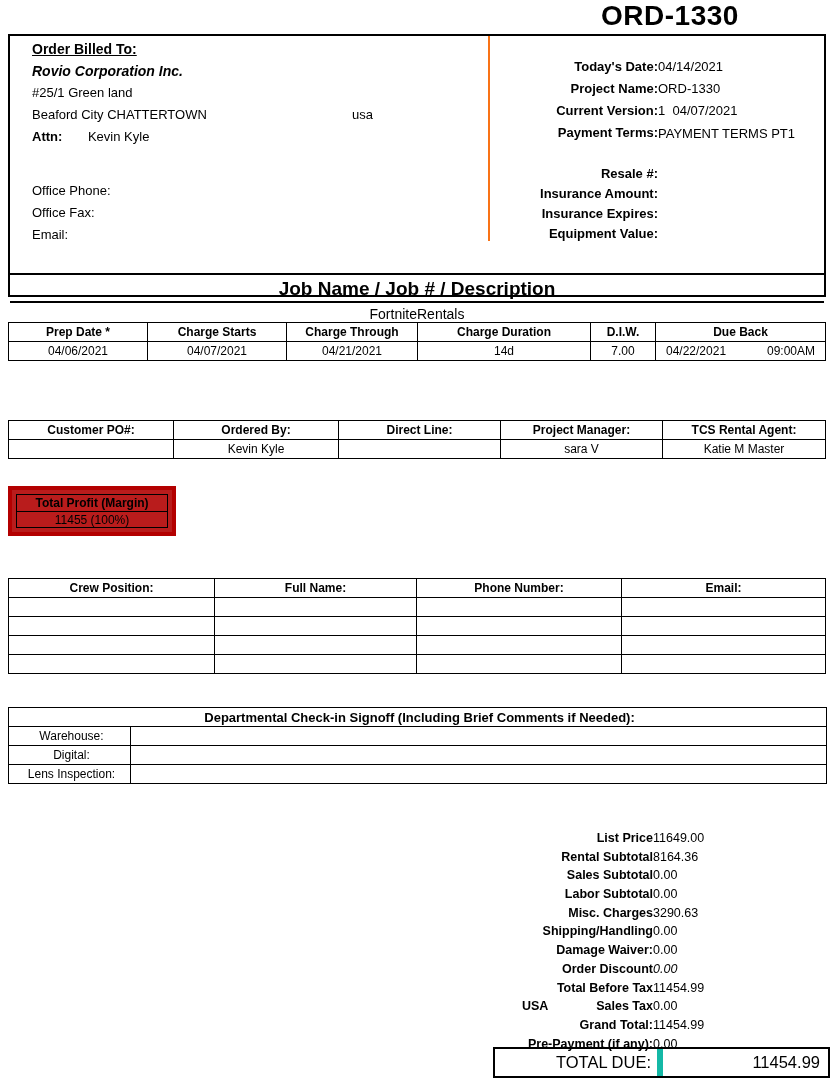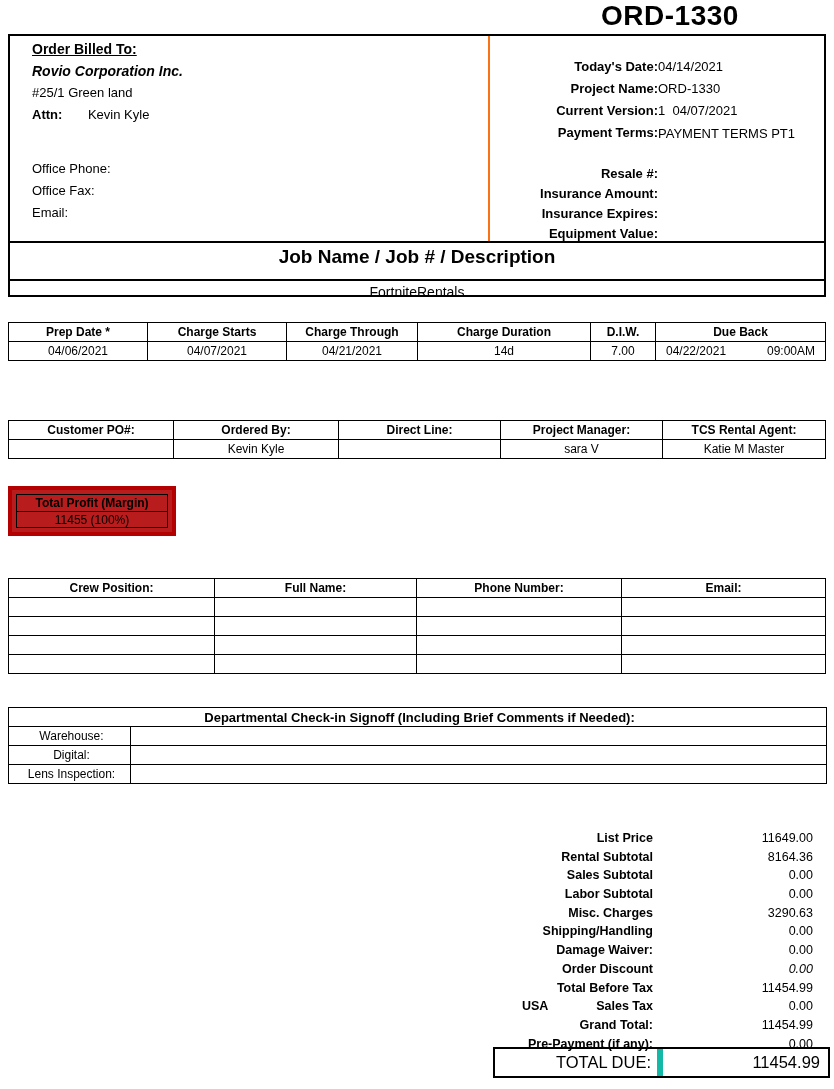--- a/index.html
+++ b/index.html
@@ -21,22 +21,22 @@
   .attn-label { font-weight:bold; }
   .attn-value { margin-left:22px; }
   .bt-spacer { height:32px !important; }
   .right-cell { flex:1; border-left:2px solid #f97316; padding-top:20px; font-size:13px; }
   .info-row { display:flex; height:22px; line-height:22px; }
   .info-row.short { height:20px; line-height:20px; }
   .info-row.tall { height:42px; }
   .info-label { width:168px; text-align:right; font-weight:bold; }
   .info-value { width:162px; white-space:pre-wrap; }
   .info-row.tall .info-value { line-height:15px; padding-top:4px; }
-  .job-header { border-top:2px solid #000; height:38px; line-height:27px; text-align:center;
-                font-size:19px; font-weight:bold; }
+  .job-header { border-top:2px solid #000; height:28px; line-height:27px; text-align:center;
+                font-size:19px; font-weight:bold;margin-top:32px; }
   .job-value { border-top:2px solid #000; height:23px; line-height:23px; text-align:center; font-size:14px; }
 
   
   table.doc { position:absolute; left:8px; border-collapse:collapse; table-layout:fixed; width:818px;
               font-size:12px;border-radius:18px; }
   table.doc th, table.doc td { border:1.5px solid #000; text-align:center; overflow:hidden; }
   table.doc th { font-weight:bold; height:19px; }
   table.doc td { height:19px; }
   .schedule { top:322px; }
   .dueback-cell > div { display:flex; justify-content:space-between; padding:0 10px 0 10px; }
@@ -52,40 +52,44 @@
                 padding:4px; background:#b91c1c; }
   .profit-table { width:100%; border-collapse:collapse; font-size:12px; }
   .profit-table th { border:1px solid #000; border-bottom:1px solid #000; font-weight:bold; height:17px; text-align:center; }
   .profit-table td { border:1px solid #000; height:16px; text-align:center; }
 
   
   .totals { position:absolute; left:8px; top:829px; width:818px; padding-right:13px; font-size:12.5px; }
   .t-row { position:relative; display:flex; justify-content:flex-end; height:18.7px; line-height:18.7px; }
   .t-prefix { position:absolute; left:514px; top:0; font-weight:bold; }
   .t-label { font-weight:bold; text-align:right; }
-  .t-value { width:160px; text-align:right; }
+  .t-value { width:160px; }
   .t-value.italic { font-style:italic; }
   .total-due-box { position:absolute; left:493px; top:1047px; width:337px; height:31px;
                    border:2px solid #000; display:flex; font-size:16.5px; }
   .td-label { flex:1; border-right:6px solid #14b8a6; text-align:right; line-height:27px; padding-right:6px; }
   .td-value { width:165px; text-align:right; line-height:27px; padding-right:8px; }
 </style>
 </head>
 <body>
 
 <div class="page">
 
   <div class="doc-title">ORD-1330</div>
 
   <div class="top-box">
     <div class="top-cells">
       <div class="left-cell">
         <div class="bt-heading">Order Billed To:</div>
         <div class="bt-company">Rovio Corporation Inc.</div>
         <div>#25/1 Green land</div>
+        <div class="city-row">
+          <span>Beaford City CHATTERTOWN</span>
+          <span class="country">usa</span>
+        </div>
         <div>
           <span class="attn-label">Attn:</span>
           <span class="attn-value">Kevin Kyle</span>
         </div>
         <div class="bt-spacer"></div>
         <div>Office Phone:</div>
         <div>Office Fax:</div>
         <div>Email:</div>
       </div>
       <div class="right-cell">

